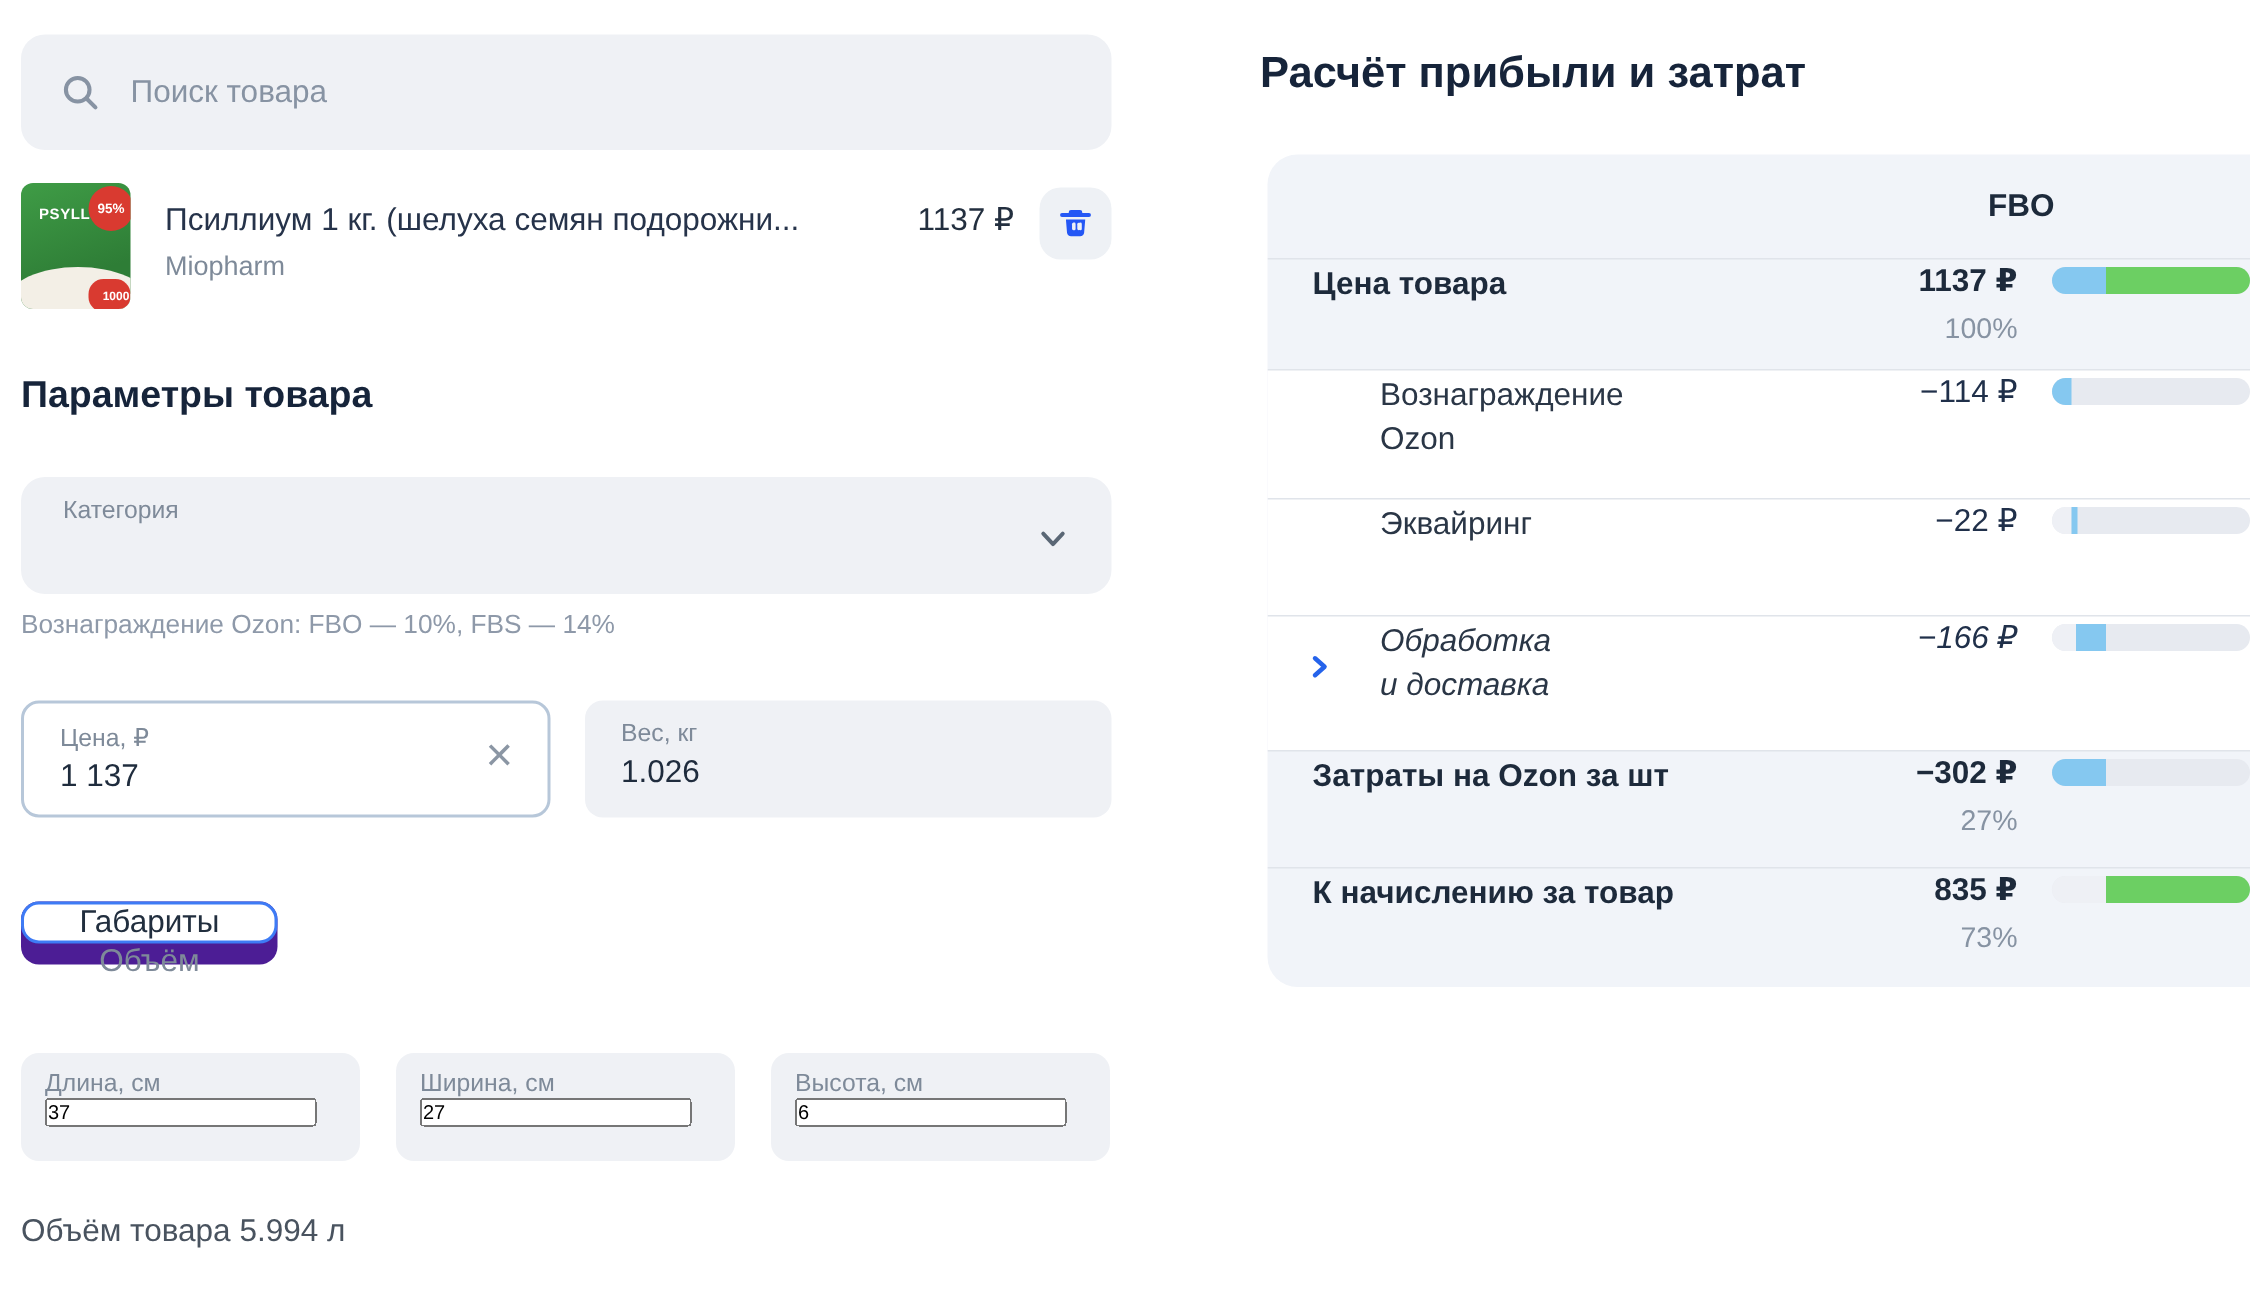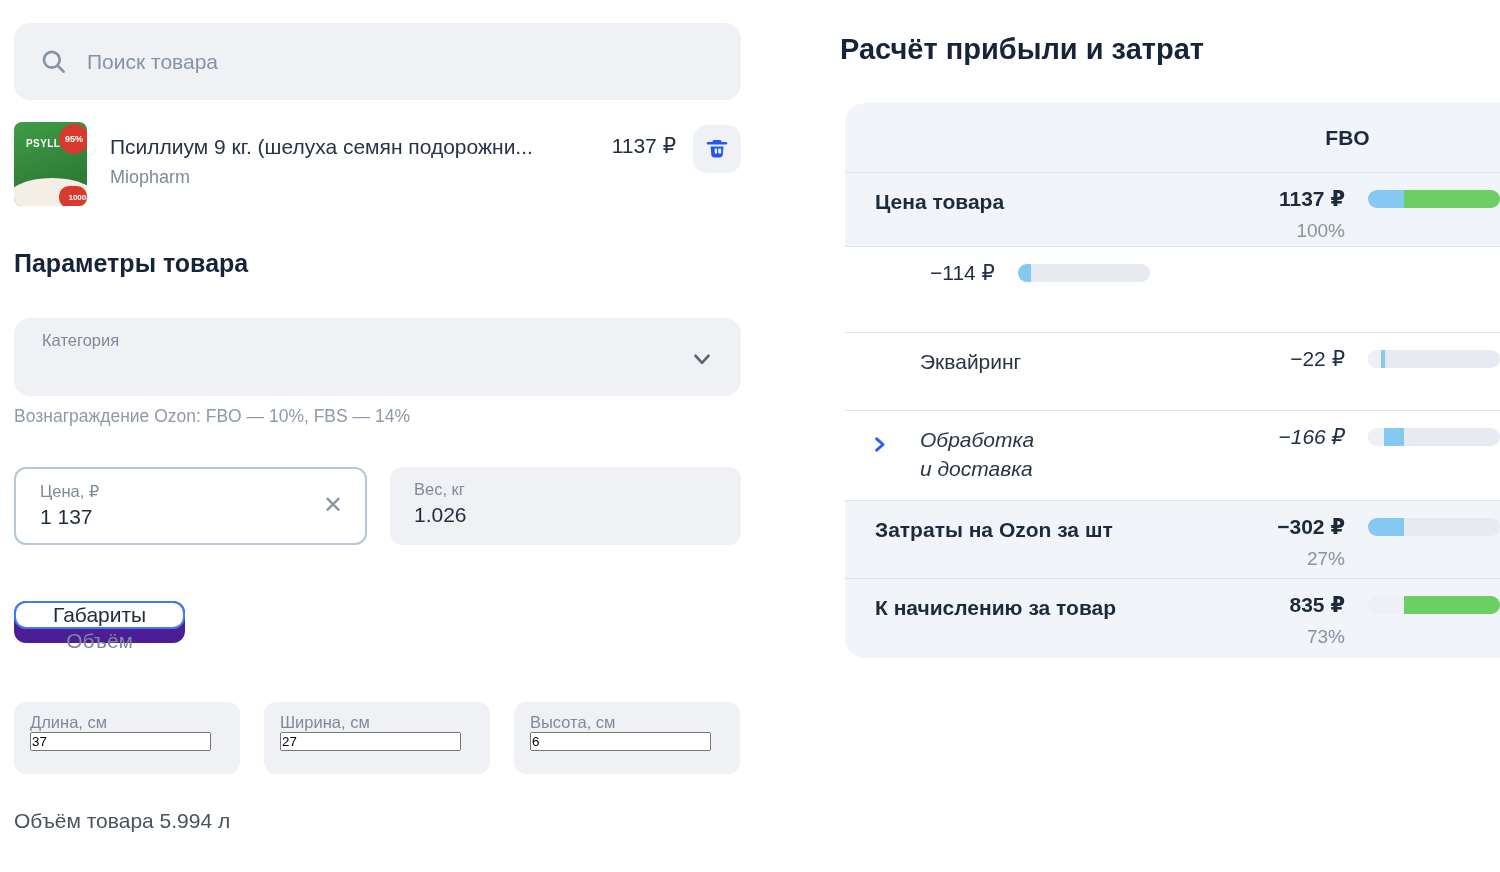--- a/index.html
+++ b/index.html
@@ -67,21 +67,21 @@
 
   
   .calc-h { left:840px; top:33px; font-size:29px; }
 
   .card { left:845px; top:103px; width:655px; height:555px; background:#f1f4f9;
     border-radius:20px 0 0 20px; overflow:hidden; }
   .thead { height:69px; display:flex; }
   .thead .col { margin-left:auto; width:305px; text-align:center; line-height:69px;
     font-size:21px; font-weight:bold; color:#1d2a3b; }
   .trow { position:relative; display:flex; align-items:flex-start;
-    border-top:1px solid #e0e4ea; padding-top:14px; }
+    border-top:1px solid #e0e4ea; padding-top:2px; }
   .trow.sub { background:#ffffff; }
   .tlabel { flex:1; padding-left:30px; font-size:21px; line-height:29px; color:#2a3646; }
   .bold-row .tlabel, .bold-row .num { font-weight:bold; color:#1d2a3b; }
   .sub .tlabel { padding-left:75px; }
   .tval { width:150px; text-align:right; }
   .num { font-size:21px; color:#20304a; white-space:nowrap; }
   .pct { font-size:19px; color:#8793a3; margin-top:9px; }
   .tbar { width:155px; padding-left:23px; padding-top:3px; }
   .bar { position:relative; width:132px; height:18px; border-radius:9px;
     background:#e7eaf0; overflow:hidden; }
@@ -102,21 +102,21 @@
   <input placeholder="Поиск товара" style="">
 </div>
 
 <div class="abs product">
   <div class="thumb">
     <span class="pname">PSYLL</span>
     <div class="husk"></div>
     <div class="badge b95">95%</div>
     <div class="badge b1000">1000г</div>
   </div>
-  <div class="ptitle">Псиллиум 9 кг. (шелуха семян подорожни...</div>
+  <div class="ptitle">Псиллиум 1 кг. (шелуха семян подорожни...</div>
   <div class="pbrand">Miopharm</div>
   <div class="pprice">1137 ₽</div>
   <button class="trash-btn">
     <svg width="24" height="24" viewBox="0 0 24 24">
       <path fill="#2457f5" d="M9 3h6a1.5 1.5 0 0 1 1.5 1.5V5H21a1.3 1.3 0 0 1 0 2.6H3A1.3 1.3 0 0 1 3 5h4.5v-.5A1.5 1.5 0 0 1 9 3z"></path>
       <path fill="#2457f5" d="M5 9h14l-.8 9.5A3 3 0 0 1 15.2 21H8.8a3 3 0 0 1-3-2.5L5 9zm5 3.2v3.6a1 1 0 0 0 2 0v-3.6a1 1 0 0 0-2 0zm4.5 0v3.6a1 1 0 0 0 2 0v-3.6a1 1 0 0 0-2 0z" transform="scale(0.92) translate(1.1 1.2)"></path>
       <rect x="9.7" y="11.5" width="1.9" height="5" rx="0.95" fill="#eef1f5"></rect>
       <rect x="13.2" y="11.5" width="1.9" height="5" rx="0.95" fill="#eef1f5"></rect>
     </svg>
   </button>
@@ -181,20 +181,24 @@
     </div>
     <div class="tbar">
         <div class="bar">
           <div class="seg" style="left: 0%; width: 27%; background: rgb(133, 200, 240);"></div>
           <div class="seg" style="left: 27%; width: 73%; background: rgb(108, 207, 99);"></div>
         </div>
       </div>
   </div>
 
   <div class="trow r2 sub">
+    <div class="tlabel">
+      <div>Вознаграждение</div>
+      <div>Ozon</div>
+    </div>
     <div class="tval">
         <div class="num">−114 ₽</div>
       </div>
     <div class="tbar">
         <div class="bar">
           <div class="seg" style="left: 0%; width: 10%; background: rgb(133, 200, 240);"></div>
         </div>
       </div>
   </div>
 

